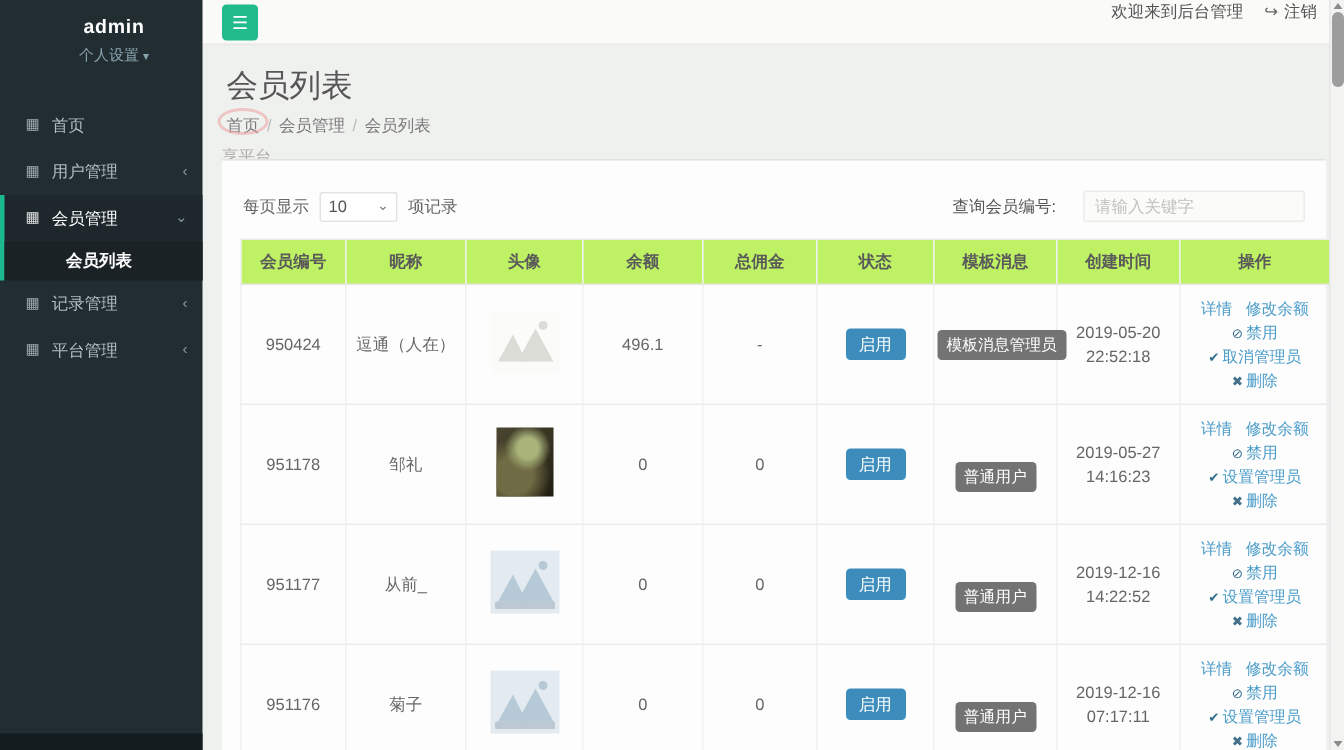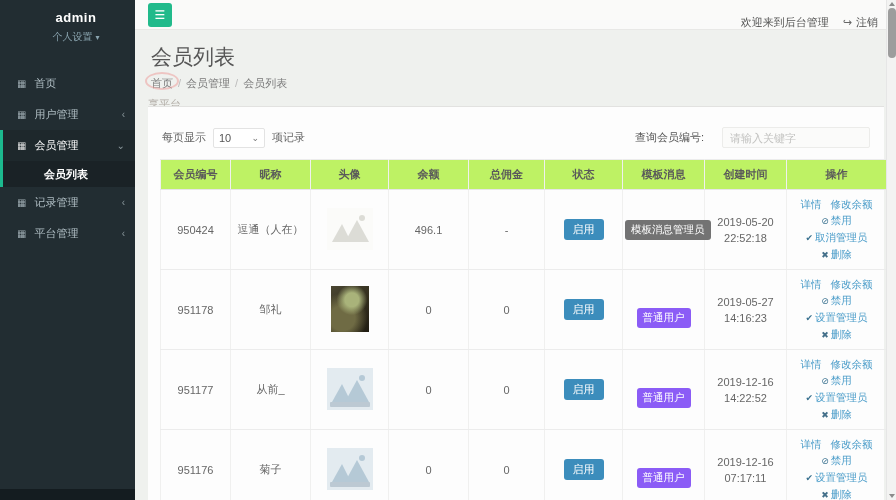--- a/index.html
+++ b/index.html
@@ -17,21 +17,21 @@
   .menu-item .mi-icon { font-size:10px; margin-right:8px; opacity:.85; }
   .menu-item .mi-chevron { margin-left:auto; font-size:10px; color:#8a979c; }
   .menu-group-active { border-left:3px solid #1cb98e; background:#1e282c; }
   .menu-group-active .menu-item { padding-left:14px; color:#fff; }
   .submenu-item { display:block; height:26px; line-height:26px; padding-left:41px; color:#ffffff; font-size:11px; font-weight:bold; cursor:pointer; background:#1a2226; }
   .sidebar-footer { position:absolute; bottom:0; left:0; width:100%; height:11px; background:#141c20; }
 
   
   .topbar { position:absolute; left:135px; top:0; width:761px; height:30px; background:#fafaf9; border-bottom:1px solid #e8e8e6; }
   .hamburger { position:absolute; left:13px; top:3px; width:24px; height:24px; background:#21ba8b; color:#fff; border:none; border-radius:3px; font-size:12px; line-height:1; cursor:pointer; }
-  .topbar-right { position:absolute; right:18px; top:0; height:30px; display:flex; align-items:flex-end; gap:14px; font-size:11px; color:#555; }
+  .topbar-right { position:absolute; right:18px; top:0; height:30px; display:flex; align-items:flex-start; gap:14px; font-size:11px; color:#555; }
   .logout { display:flex; align-items:center; gap:4px; cursor:pointer; color:#555; }
   .logout-ic { font-size:11px; color:#666; }
 
   
   .content { position:absolute; left:135px; top:30px; width:761px; height:470px; }
   .page-title { font-size:21px; font-weight:normal; color:#565656; margin:13px 0 5px 16px; }
   .breadcrumb { position:relative; margin-left:16px; font-size:11px; color:#999; }
   .breadcrumb a { color:#7a7a7a; text-decoration:none; cursor:pointer; }
   .bc-sep { margin:0 5px; color:#bbb; }
   .bc-ellipse { position:absolute; left:-6px; top:-4px; width:34px; height:18px; border:2px solid rgba(236,160,158,.55); border-radius:50%; pointer-events:none; }
@@ -60,21 +60,21 @@
   .avatar-photo { width:38px; height:46px; background:
       radial-gradient(circle at 55% 30%, #a9b37a 0 18%, rgba(0,0,0,0) 40%),
       radial-gradient(circle at 30% 70%, #6f6b44 0 30%, rgba(0,0,0,0) 60%),
       linear-gradient(135deg,#4a4632 0%, #35301f 55%, #201c12 100%); }
   .avatar-blue { width:46px; height:42px; background:#e3ebf0; }
   .avatar-caption { position:absolute; left:3px; right:3px; bottom:3px; height:5px; background:rgba(140,160,175,.45); border-radius:1px; }
 
   .btn-status { display:inline-block; padding:3px 9px; border-radius:3px; background:#3c8dbc; color:#fff; font-size:11px; cursor:pointer; }
   .btn-template { display:inline-block; padding:3px 6px; border-radius:3px; color:#fff; font-size:10.5px; cursor:pointer; white-space:nowrap; }
   .btn-template.admin { background:#737373; }
-  .btn-template.user  { background:#8b5cf6;margin-top:16px; }
+  .btn-template.user  { background:#737373;margin-top:16px; }
 
   .date-cell { line-height:16px; color:#666; }
 
   .act-line { line-height:16px; white-space:nowrap; }
   .act-line a { color:#4a9cc9; text-decoration:none; font-size:10.5px; cursor:pointer; }
   .act-line a + a { margin-left:9px; }
   .act-ic { font-size:9px; color:#39718f; margin-right:2px; }
   .act-ic.x { color:#44708a; }
 
   

